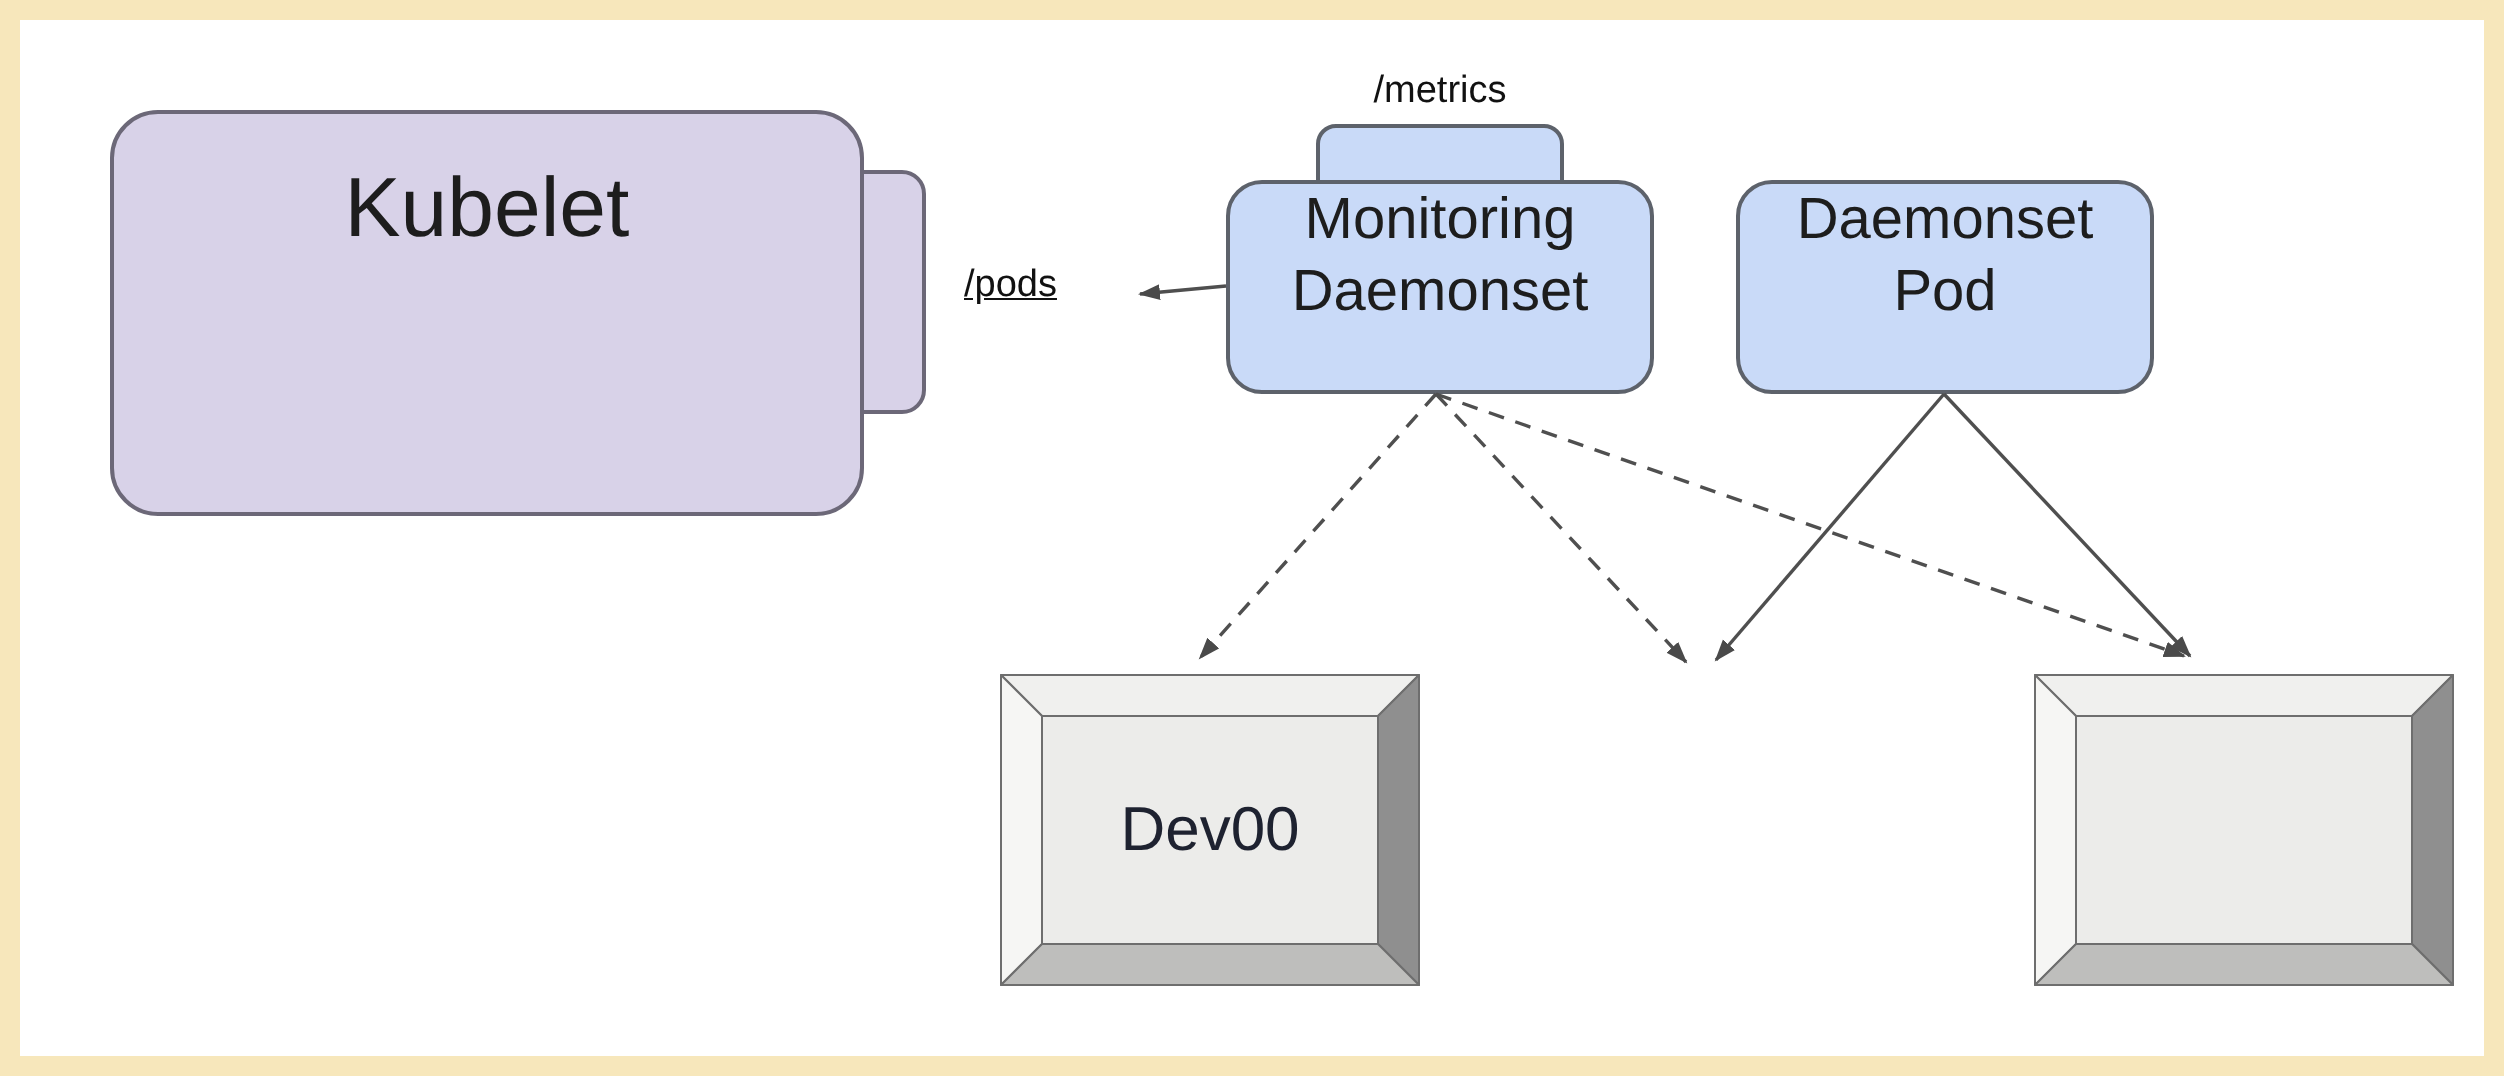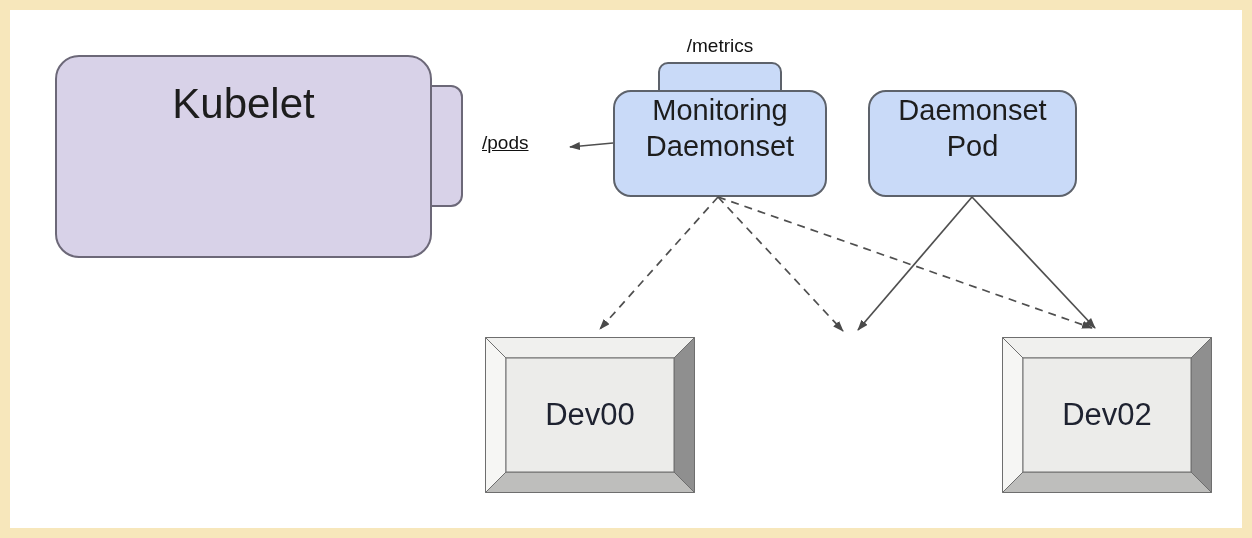--- a/index.html
+++ b/index.html
@@ -54,21 +54,21 @@
     z-index:3;
   }
   .monitoring{left:613px;top:90px;width:214px;height:107px;}
   .workload{left:868px;top:90px;width:209px;height:107px;}
   .node-label{
     white-space:pre-line;text-align:center;
     font-size:29px;line-height:36px;color:#1d1d1d;
   }
 
   
-  .dev-box{position:absolute;width:210px;height:156px;z-index:2;}
+  .dev-box{position:absolute;width:210px;height:156px;z-index:2;margin-left:15px;}
   .dev-box svg{position:absolute;left:0;top:0;}
   .dev00{left:485px;top:337px;}
   .dev01{left:742px;top:337px;}
   .dev02{left:1002px;top:337px;}
   .dev-label{
     position:absolute;left:21px;top:21px;right:21px;bottom:21px;
     display:flex;align-items:center;justify-content:center;
     font-size:31px;color:#1e2230;
   }
 
@@ -114,21 +114,20 @@
   <div class="dev-box dev02">
     <svg width="210" height="156" viewBox="0 0 210 156">
       <g stroke="#6e6e6e" stroke-width="1" stroke-linejoin="round">
         <polygon points="0.5,0.5 209.5,0.5 189,21 21,21" fill="#f0f0ee"></polygon>
         <polygon points="0.5,0.5 21,21 21,135 0.5,155.5" fill="#f6f6f4"></polygon>
         <polygon points="209.5,0.5 189,21 189,135 209.5,155.5" fill="#8f8f8f"></polygon>
         <polygon points="0.5,155.5 21,135 189,135 209.5,155.5" fill="#bebebc"></polygon>
         <rect x="21" y="21" width="168" height="114" fill="#ececea"></rect>
       </g>
     </svg>
-    <div class="dev-label">Dev02</div>
   </div>
 
   <svg class="edges" width="1252" height="538" viewBox="0 0 1252 538">
     <defs>
       <marker id="ah" markerWidth="13" markerHeight="10" refX="10" refY="4" orient="auto" markerUnits="userSpaceOnUse">
         <path d="M0,0 L11,4 L0,8 Z" fill="#4a4a4a"></path>
       </marker>
     </defs>
     <g stroke="#4f4f4f" stroke-width="1.7" fill="none">
       <path d="M613,143 L570,147" marker-end="url(#ah)"></path>

